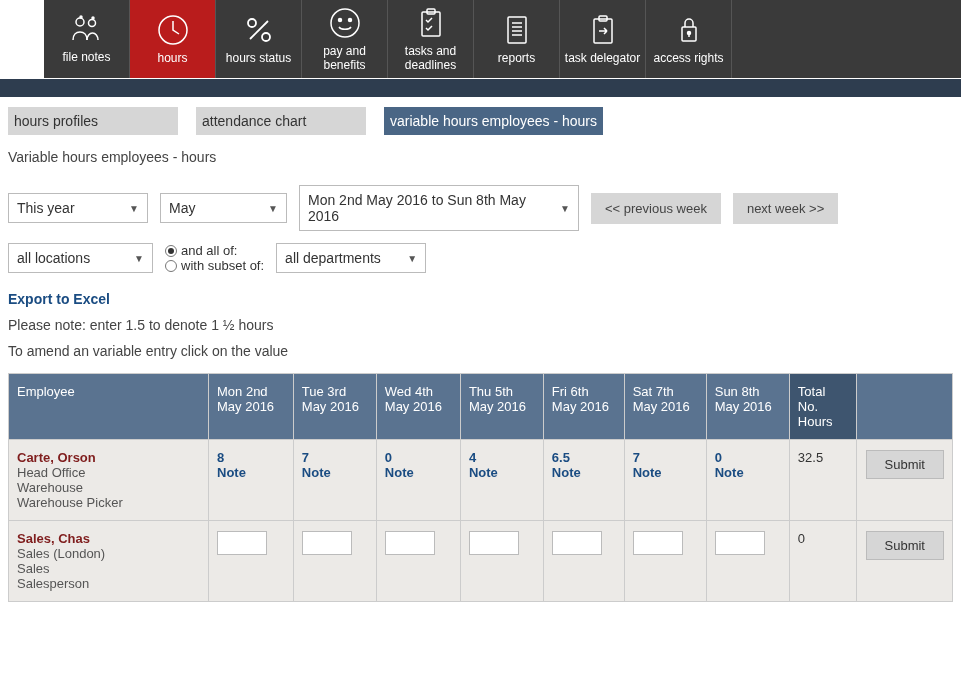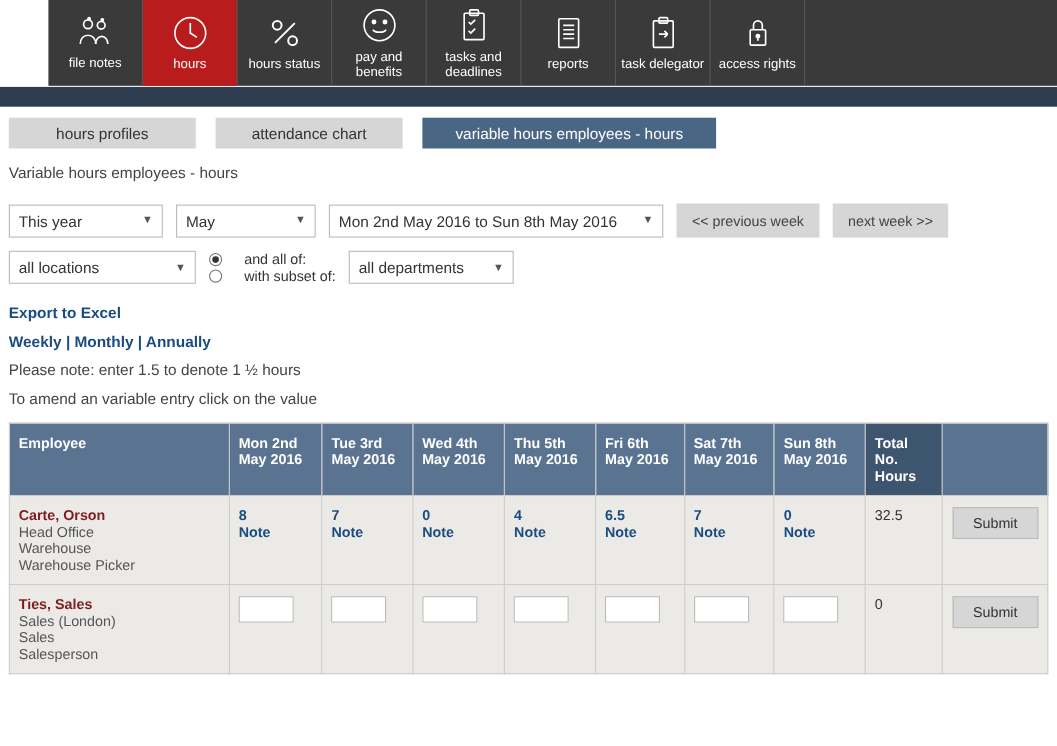--- a/index.html
+++ b/index.html
@@ -3,39 +3,39 @@
 <meta charset="utf-8">
 <style>
 * { box-sizing: border-box; margin: 0; padding: 0; }
 body { font-family: "Segoe UI", Arial, sans-serif; font-size: 14px; color: #333; background: #fff; width: 961px; }
 .topnav { display: flex; background: #3a3a3a; margin-left: 44px; }
 .topnav-item { width: 86px; height: 78px; display: flex; flex-direction: column; align-items: center; justify-content: center; color: #fff; font-size: 12px; cursor: pointer; border-right: 1px solid #555; text-align: center; line-height: 1.2; }
 .topnav-item.active { background: #b91c1c; }
 .topnav-item svg { margin-bottom: 4px; }
 .darkbar { height: 18px; background: #2e3d4f; margin-top: 1px; }
 .subtabs { display: flex; gap: 18px; padding: 10px 8px 0 8px; }
-.subtab { min-width: 170px; padding: 6px 30px; text-align: center; font-size: 14px; cursor: pointer; }
+.subtab { min-width: 170px; padding: 6px 6px; text-align: left; font-size: 14px; cursor: pointer; }
 .subtab.inactive { background: #d6d6d6; color: #333; }
 .subtab.active { background: #4a6685; color: #fff; }
 .content { padding: 14px 8px; }
 .heading { color: #444; margin-bottom: 20px; }
 .filters-row { display: flex; align-items: center; gap: 12px; margin-bottom: 12px; }
 .select { border: 1px solid #bbb; background: #fff; padding: 6px 8px; font-size: 14px; display: flex; align-items: center; justify-content: space-between; cursor: pointer; }
 .select .caret { font-size: 10px; margin-left: 8px; color: #555; }
 .navbtn { background: #d6d6d6; color: #444; padding: 8px 14px; font-size: 13px; cursor: pointer; border: none; }
 .radio-group { font-size: 13px; color: #333; }
-.radio-line { display: flex; align-items: center; gap: 20px; }
+.radio-line { display: flex; align-items: center; gap: 4px; }
 .radio { width: 12px; height: 12px; border: 1px solid #777; border-radius: 50%; display: inline-flex; align-items: center; justify-content: center; }
 .radio.checked::after { content: ""; width: 6px; height: 6px; background: #333; border-radius: 50%; }
 .link { color: #1a4c82; font-weight: bold; cursor: pointer; }
 .link-row { margin: 10px 0; color: #1a4c82; }
 .note-text { color: #444; margin: 10px 0; }
 table.hours { width: 100%; border-collapse: collapse; margin-top: 14px; }
 table.hours th, table.hours td { border: 1px solid #ccc; padding: 10px 8px; text-align: left; vertical-align: top; font-size: 13px; }
-table.hours thead th { background: #5a7390; color: #fff; font-weight: 700; }
+table.hours thead th { background: #5a7390; color: #fff; font-weight: 400; }
 table.hours thead th.total { background: #3e556f; }
 table.hours tbody td { background: #eceae7; }
 table.hours tbody td.emp { width: 200px; }
 .emp-name { font-weight: bold; color: #7f1d1d; }
 .emp-sub { color: #555; font-size: 13px; }
 .hour-val { color: #1a4c82; font-weight: bold; }
 .note-link { color: #1a4c82; font-weight: bold; font-size: 13px; }
 .input-cell input { width: 50px; height: 24px; border: 1px solid #bbb; background: #fff; }
 .submit-btn { background: #d6d6d6; border: 1px solid #bbb; padding: 6px 18px; cursor: pointer; font-size: 13px; color: #333; }
 </style>
@@ -129,30 +129,30 @@
 
   <div class="filters-row">
     <div class="select" style="width:140px">
       <span>This year</span>
         <span class="caret">▼</span>
     </div>
     <div class="select" style="width:127px">
       <span>May</span>
         <span class="caret">▼</span>
     </div>
-    <div class="select" style="width:304px">
+    <div class="select" style="width:280px">
       <span>Mon 2nd May 2016 to Sun 8th May 2016</span>
         <span class="caret">▼</span>
     </div>
     <button class="navbtn">&lt;&lt; previous week</button>
     <button class="navbtn">next week &gt;&gt;</button>
   </div>
 
   <div class="filters-row">
-    <div class="select" style="width:170px">
+    <div class="select" style="width:145px">
       <span>all locations</span>
         <span class="caret">▼</span>
     </div>
     <div class="radio-group">
       <div class="radio-line">
           <span class="radio checked"></span>
           <span>and all of:</span>
         </div>
       <div class="radio-line">
           <span class="radio"></span>
@@ -162,27 +162,20 @@
     <div class="select" style="width:150px">
       <span>all departments</span>
         <span class="caret">▼</span>
     </div>
   </div>
 
   <div style="margin-top:18px">
     <span class="link">Export to Excel</span>
   </div>
 
-  <div class="link-row">
-    <span class="link">Weekly</span>
-    <span style="color:#1a4c82;font-weight:bold"> | </span>
-    <span class="link">Monthly</span>
-    <span style="color:#1a4c82;font-weight:bold"> | </span>
-    <span class="link">Annually</span>
-  </div>
 
   <div class="note-text">Please note: enter 1.5 to denote 1 ½ hours</div>
   <div class="note-text">To amend an variable entry click on the value</div>
 
   <table class="hours">
     <thead>
       <tr>
         <th>Employee</th>
         <th>Mon 2nd May 2016</th>
         <th>Tue 3rd May 2016</th>
@@ -229,21 +222,21 @@
           </td>
           <td>
             <div class="hour-val">0</div>
             <div class="note-link">Note</div>
           </td>
           <td>32.5</td>
           <td style="text-align: center;"><button class="submit-btn">Submit</button></td>
         </tr>
         <tr>
           <td class="emp">
-            <div class="emp-name">Ties, Sales</div>
+            <div class="emp-name">Sales, Chas</div>
             <div class="emp-sub">Sales (London)</div>
             <div class="emp-sub">Sales</div>
             <div class="emp-sub">Salesperson</div>
           </td>
           <td class="input-cell"><input type="text" style=""></td>
           <td class="input-cell"><input type="text" style=""></td>
           <td class="input-cell"><input type="text" style=""></td>
           <td class="input-cell"><input type="text" style=""></td>
           <td class="input-cell"><input type="text" style=""></td>
           <td class="input-cell"><input type="text" style=""></td>

